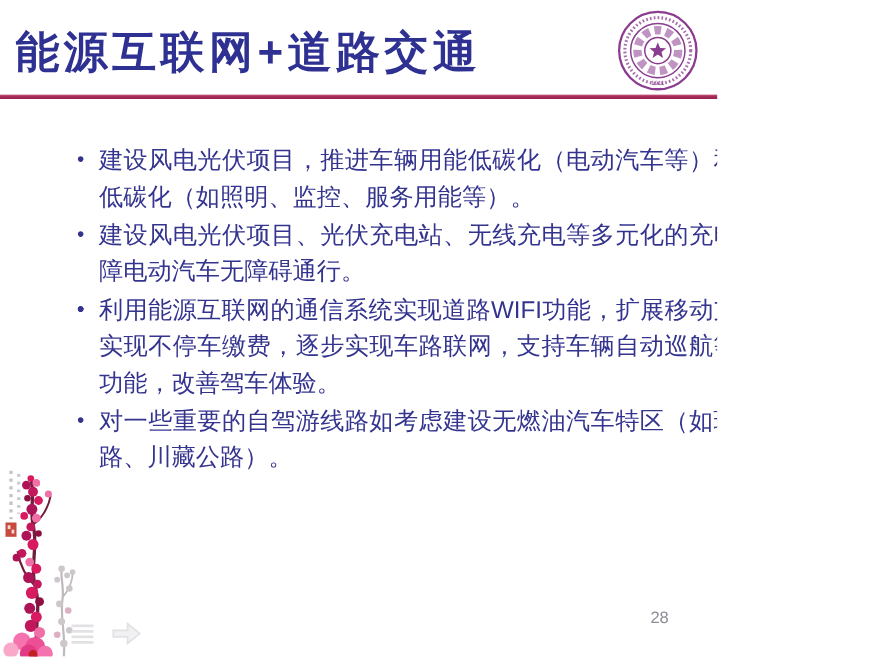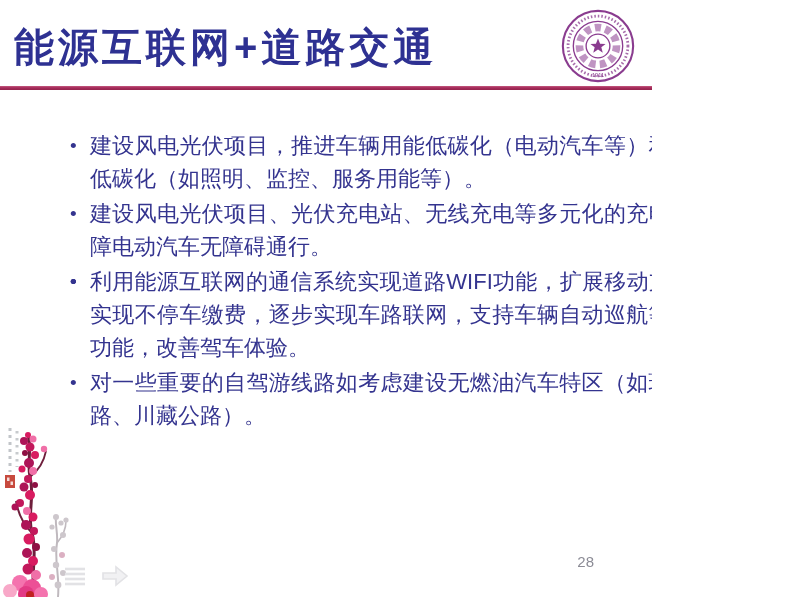--- a/index.html
+++ b/index.html
@@ -31,21 +31,21 @@
   }
   .bullet-list li{
     position:relative;padding-left:22px;margin:0 0 2px 0;
     font-size:22px;line-height:33px;color:var(--body-color);
     text-align:justify;
   }
   .bullet-list .marker{
     position:absolute;left:2px;top:0;font-size:19px;color:var(--body-color);
   }
   .page-number{
-    position:absolute;right:58px;top:553px;
+    position:absolute;right:44px;top:553px;
     font-size:15px;color:var(--pagenum-color);
   }
   .flower{position:absolute;left:0;bottom:0;}
   .footer-icons{
     position:absolute;left:60px;bottom:8px;display:flex;gap:10px;align-items:center;
   }
 </style>
 </head>
 <body>
 

